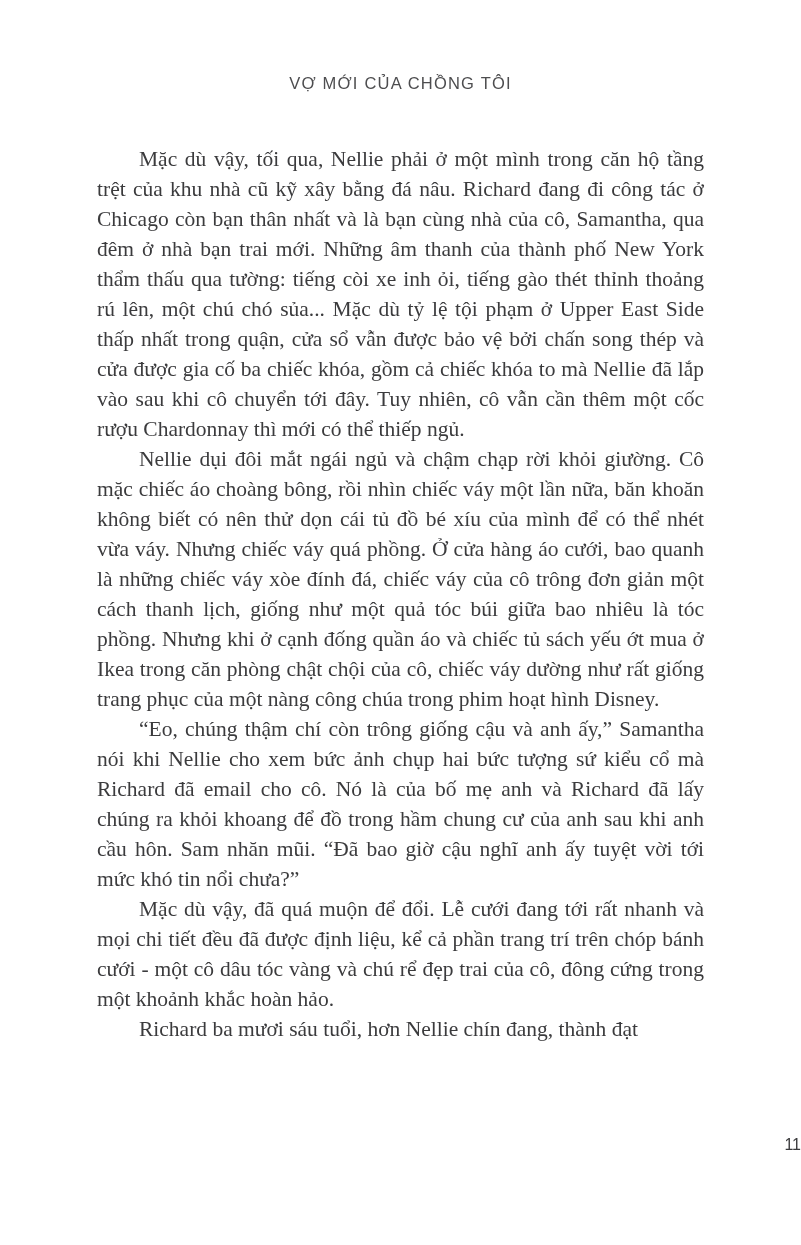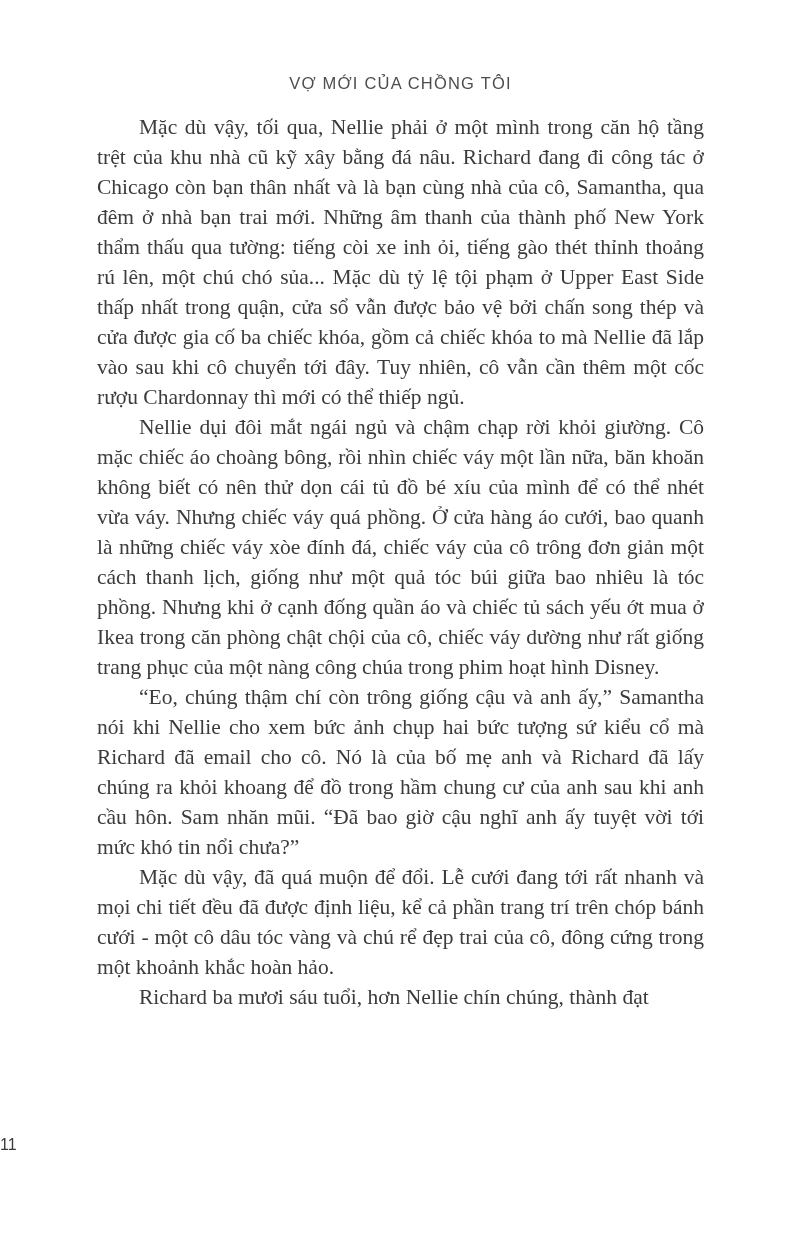--- a/index.html
+++ b/index.html
@@ -22,55 +22,55 @@
     right: 0;
     text-align: center;
     font-family: "Liberation Sans", sans-serif;
     font-size: 16.5px;
     font-weight: 400;
     letter-spacing: 1.2px;
     color: var(--header-text, #4d4d4f);
   }
   .text-block {
     position: absolute;
-    top: 112px;
+    top: 144px;
     left: 97px;
     width: 607px;
   }
   .text-block p {
     margin: 0;
     font-family: "Liberation Serif", serif;
     font-size: 21.5px;
     line-height: 30px;
     color: var(--body-text, #3b3b3d);
     text-align: justify;
     text-indent: 42px;
     text-justify: inter-word;
   }
   .page-number {
     position: absolute;
     top: 1136px;
     left: 0;
     right: 0;
-    text-align: left;
+    text-align: right;
     font-family: "Liberation Sans", sans-serif;
     font-size: 16px;
     color: var(--body-text, #3b3b3d);
   }
 </style>
 </head>
 <body>
 
 <div class="page">
 
   <div class="running-head">VỢ MỚI CỦA CHỒNG TÔI</div>
 
   <div class="text-block">
     <p>Mặc dù vậy, tối qua, Nellie phải ở một mình trong căn hộ tầng trệt của khu nhà cũ kỹ xây bằng đá nâu. Richard đang đi công tác ở Chicago còn bạn thân nhất và là bạn cùng nhà của cô, Samantha, qua đêm ở nhà bạn trai mới. Những âm thanh của thành phố New York thẩm thấu qua tường: tiếng còi xe inh ỏi, tiếng gào thét thỉnh thoảng rú lên, một chú chó sủa... Mặc dù tỷ lệ tội phạm ở Upper East Side thấp nhất trong quận, cửa sổ vẫn được bảo vệ bởi chấn song thép và cửa được gia cố ba chiếc khóa, gồm cả chiếc khóa to mà Nellie đã lắp vào sau khi cô chuyển tới đây. Tuy nhiên, cô vẫn cần thêm một cốc rượu Chardonnay thì mới có thể thiếp ngủ.</p>
     <p>Nellie dụi đôi mắt ngái ngủ và chậm chạp rời khỏi giường. Cô mặc chiếc áo choàng bông, rồi nhìn chiếc váy một lần nữa, băn khoăn không biết có nên thử dọn cái tủ đồ bé xíu của mình để có thể nhét vừa váy. Nhưng chiếc váy quá phồng. Ở cửa hàng áo cưới, bao quanh là những chiếc váy xòe đính đá, chiếc váy của cô trông đơn giản một cách thanh lịch, giống như một quả tóc búi giữa bao nhiêu là tóc phồng. Nhưng khi ở cạnh đống quần áo và chiếc tủ sách yếu ớt mua ở Ikea trong căn phòng chật chội của cô, chiếc váy dường như rất giống trang phục của một nàng công chúa trong phim hoạt hình Disney.</p>
     <p>“Eo, chúng thậm chí còn trông giống cậu và anh ấy,” Samantha nói khi Nellie cho xem bức ảnh chụp hai bức tượng sứ kiểu cổ mà Richard đã email cho cô. Nó là của bố mẹ anh và Richard đã lấy chúng ra khỏi khoang để đồ trong hầm chung cư của anh sau khi anh cầu hôn. Sam nhăn mũi. “Đã bao giờ cậu nghĩ anh ấy tuyệt vời tới mức khó tin nổi chưa?”</p>
     <p>Mặc dù vậy, đã quá muộn để đổi. Lễ cưới đang tới rất nhanh và mọi chi tiết đều đã được định liệu, kể cả phần trang trí trên chóp bánh cưới - một cô dâu tóc vàng và chú rể đẹp trai của cô, đông cứng trong một khoảnh khắc hoàn hảo.</p>
-    <p>Richard ba mươi sáu tuổi, hơn Nellie chín chúng, thành đạt</p>
+    <p>Richard ba mươi sáu tuổi, hơn Nellie chín đang, thành đạt</p>
   </div>
 
   <div class="page-number">11</div>
 
 </div>
 
 </body></html>

